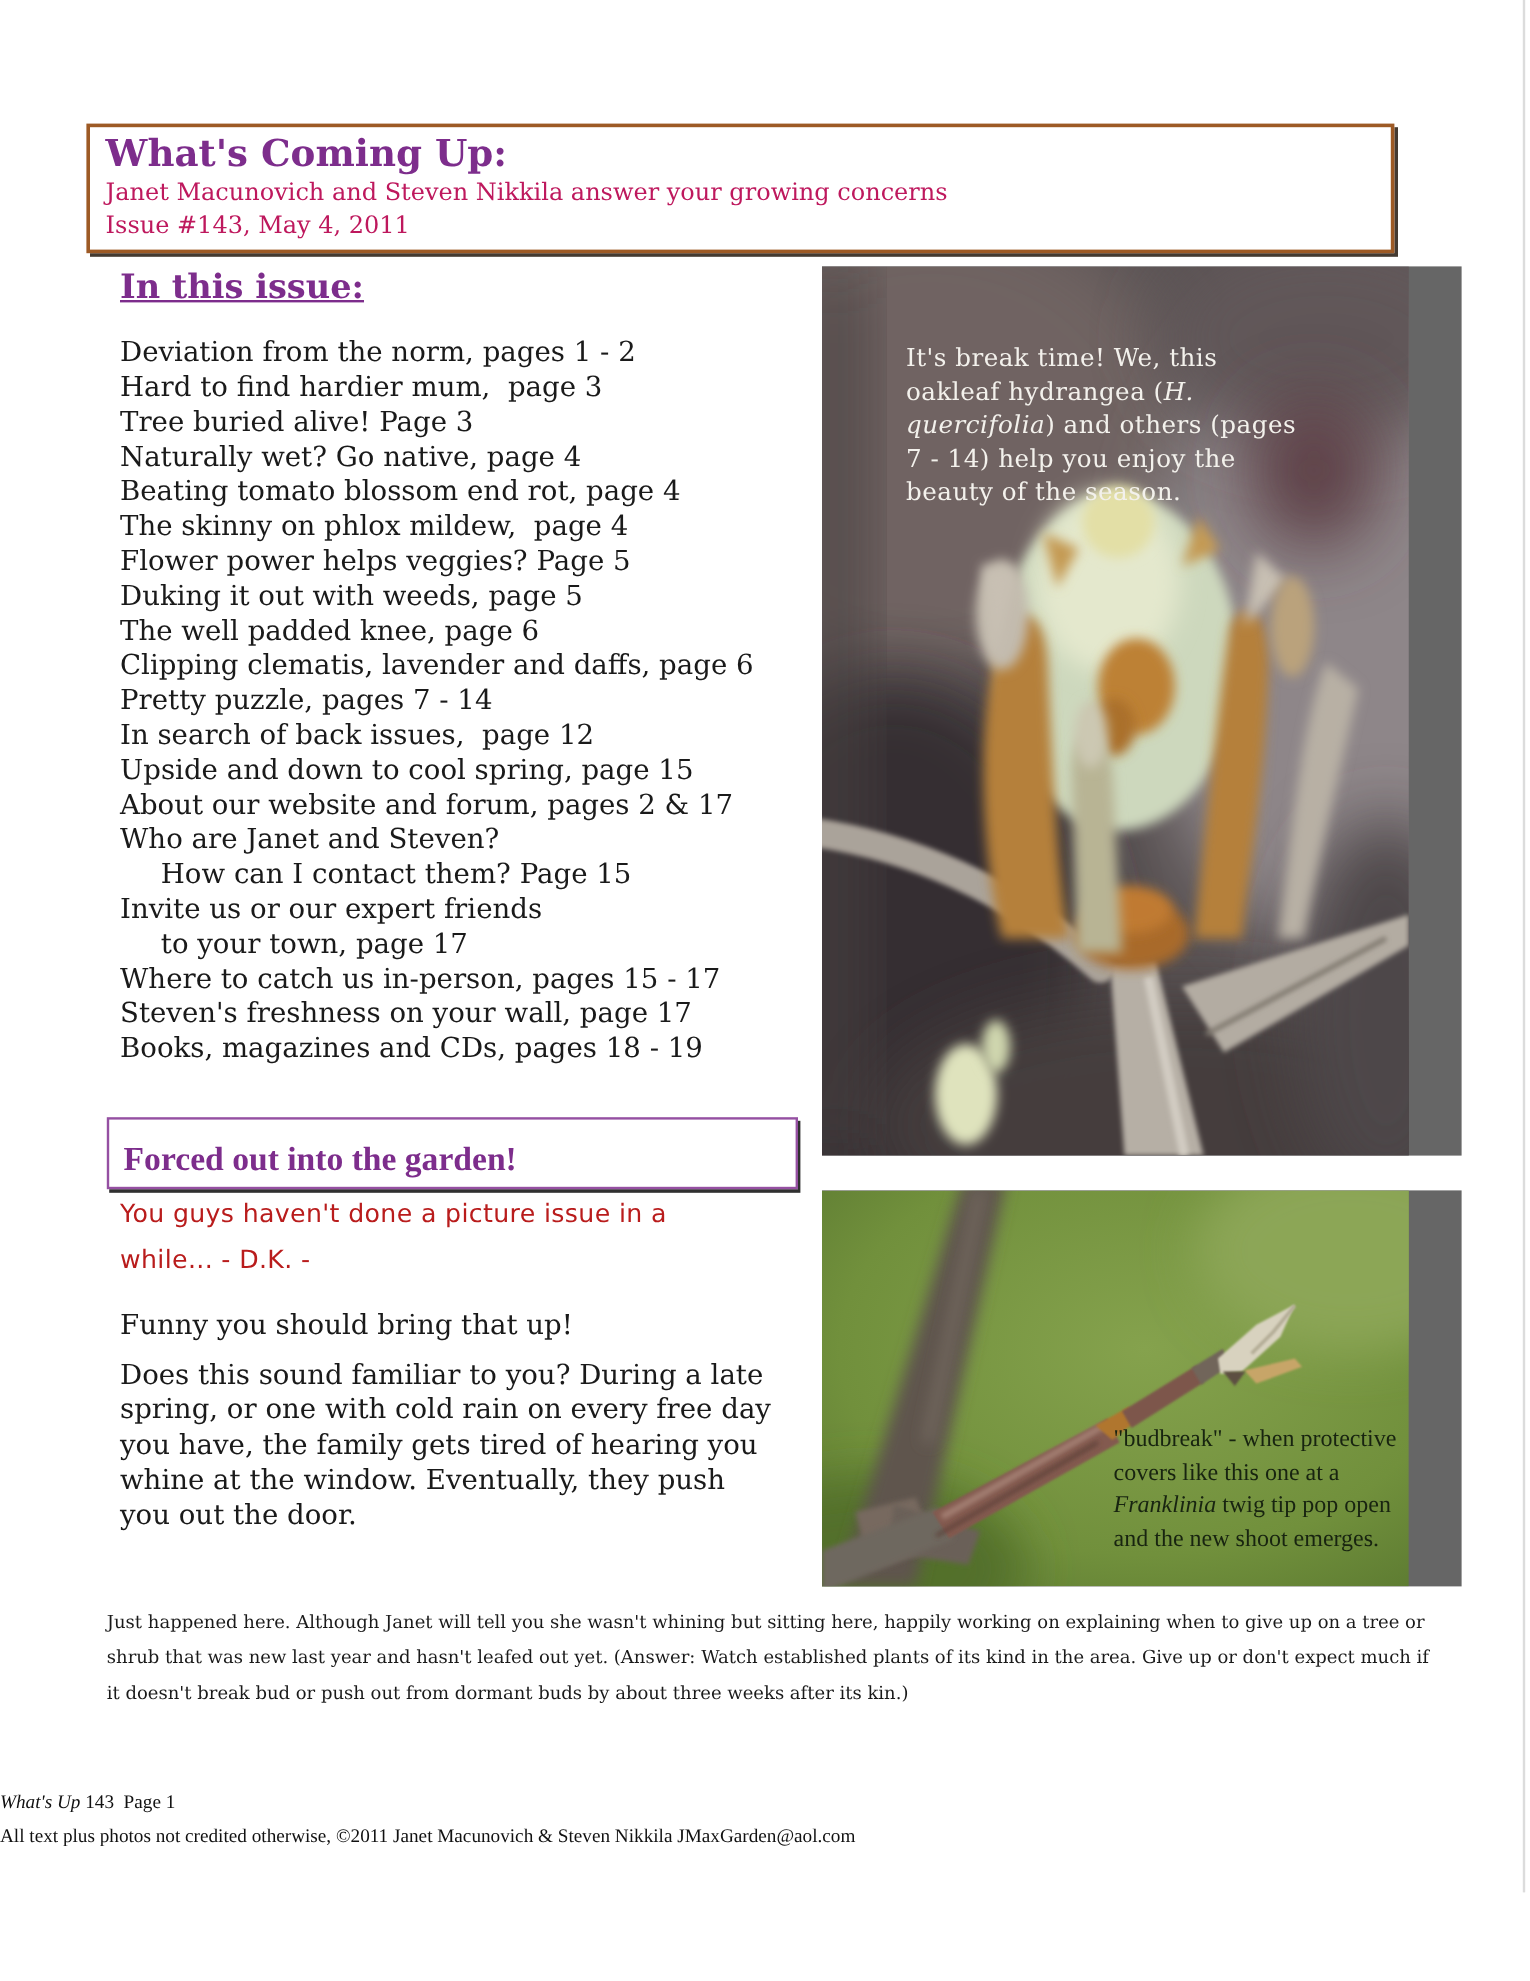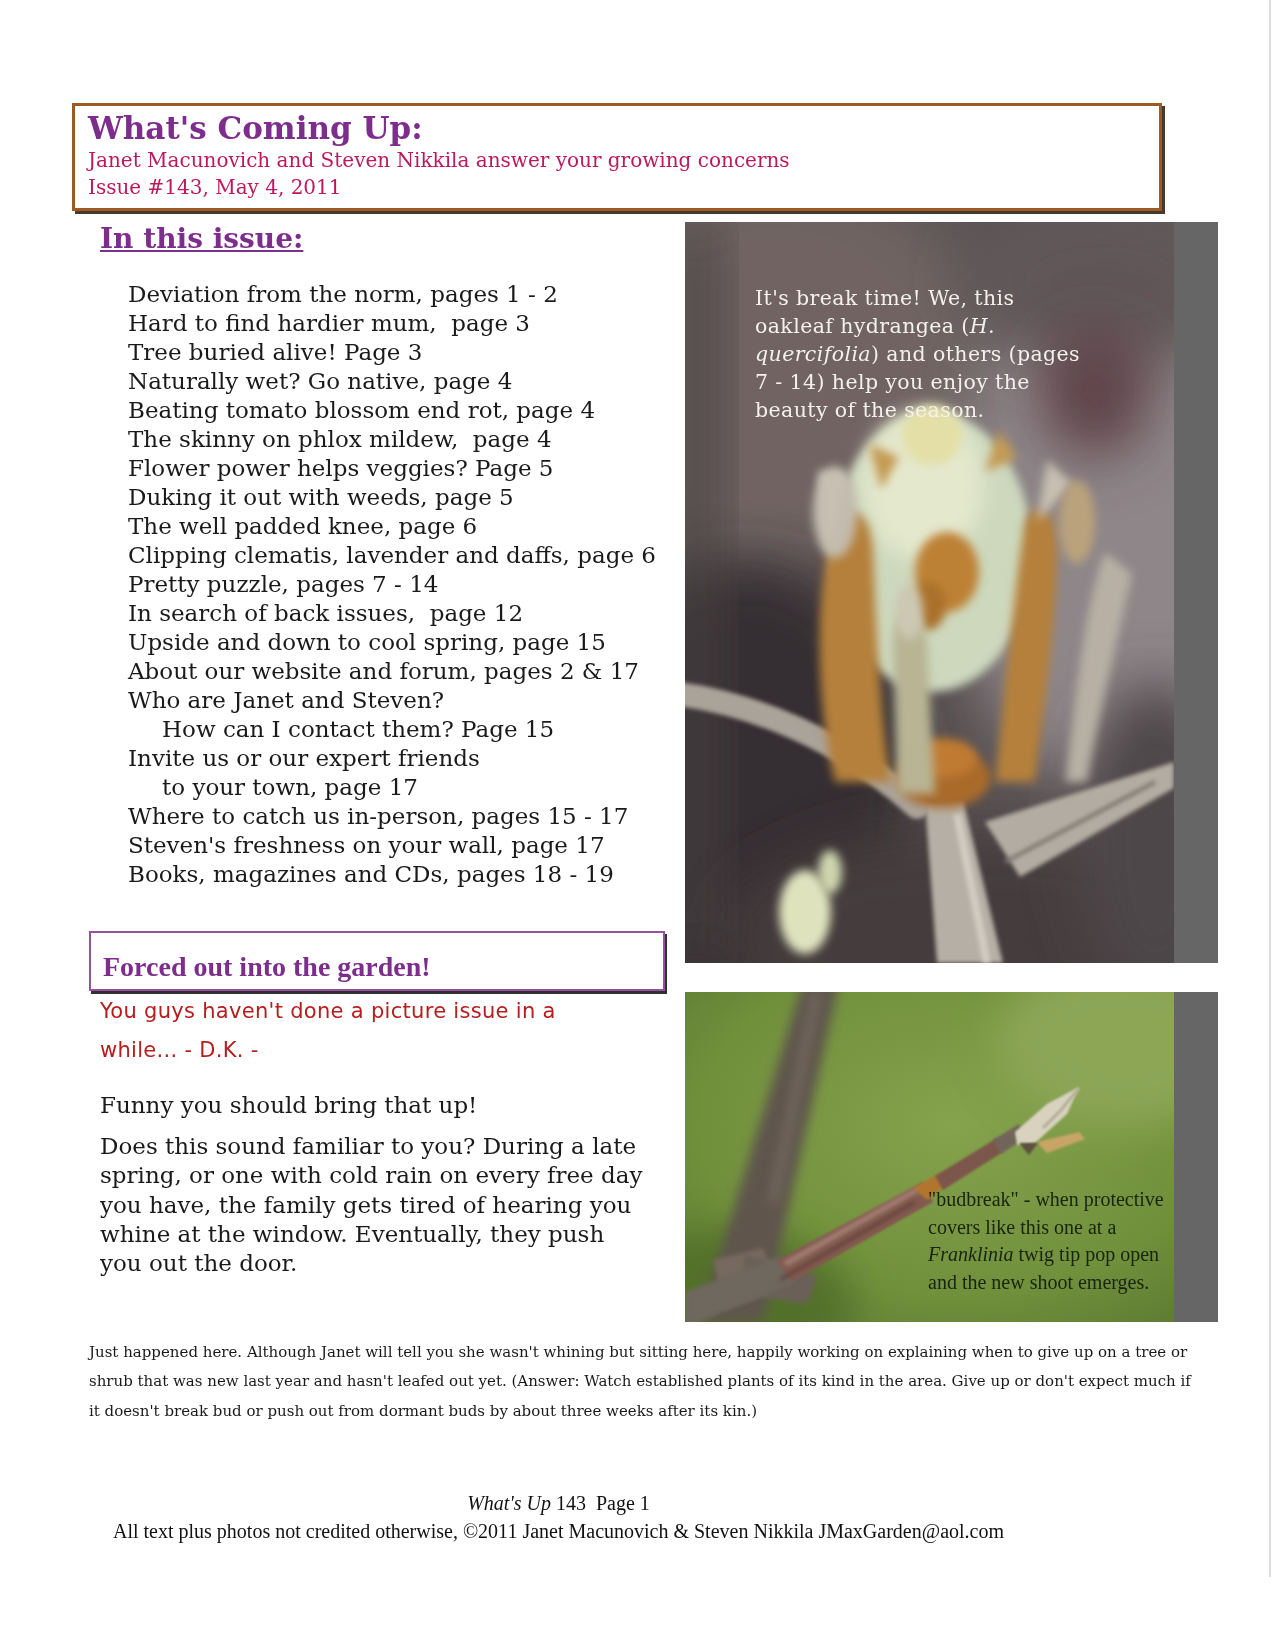--- a/index.html
+++ b/index.html
@@ -11,21 +11,21 @@
   .header-box{position:absolute;left:72px;top:103px;width:1058px;background:#fff;
               border:3px solid #9d5a25;box-shadow:3px 3px 0 rgba(35,24,13,0.85);
               padding:3px 13px 7px 13px;}
   .header-title{font-size:31px;font-weight:bold;color:#7d2d8c;line-height:38px;}
   .header-sub{font-size:20px;line-height:27px;color:#be185d;}
 
   
   .toc-heading{position:absolute;left:100px;top:222px;font-size:28px;font-weight:bold;
                color:#7d2d8c;text-decoration:underline;}
   .toc{position:absolute;left:100px;top:280px;width:585px;font-size:23px;line-height:29px;}
-  .toc-line{white-space:pre-wrap;margin-left:28px;}
+  .toc-line{white-space:pre-wrap;}
   .toc-line.indent{padding-left:34px;}
 
   
   .photo{position:absolute;overflow:hidden;background:#666;padding-left:44px;}
   .photo svg{position:absolute;left:0;top:0;}
   .photo1{left:685px;top:222px;width:489px;height:741px;}
   .photo2{left:685px;top:992px;width:489px;height:330px;}
   .caption1{position:absolute;left:70px;top:62px;width:332px;color:#f3f1ec;
             font-size:20.5px;line-height:28px;letter-spacing:0.4px;}
   .caption2{position:absolute;left:243px;top:194px;width:262px;color:#182410;
@@ -40,22 +40,22 @@
   
   .reader-note{position:absolute;left:100px;top:992px;width:505px;color:#b91c1c;
                font-family:"DejaVu Sans", sans-serif;font-size:21px;line-height:39px;
                letter-spacing:0.3px;}
 
   .funny{position:absolute;left:100px;top:1092px;font-size:23px;}
   .para1{position:absolute;left:100px;top:1132px;width:553px;font-size:23px;line-height:29.3px;}
   .para2{position:absolute;left:89px;top:1338px;width:1102px;font-size:15px;line-height:29.3px;}
 
   
-  .footer{position:absolute;left:0;top:1489px;width:1117px;text-align:center;
-          font-family:"Liberation Serif", serif;font-size:20px;line-height:28px;color:#111;}
+  .footer{position:absolute;left:0;top:1489px;width:1117px;text-align:left;
+          font-family:"Liberation Serif", serif;font-size:16px;line-height:28px;color:#111;}
   .pre{white-space:pre-wrap;}
 
   .page-edge{position:absolute;left:1269px;top:0;width:2px;height:1577px;background:#dcdcdc;}
 </style>
 </head>
 <body>
 
 <div class="page">
 
   <div class="header-box">

